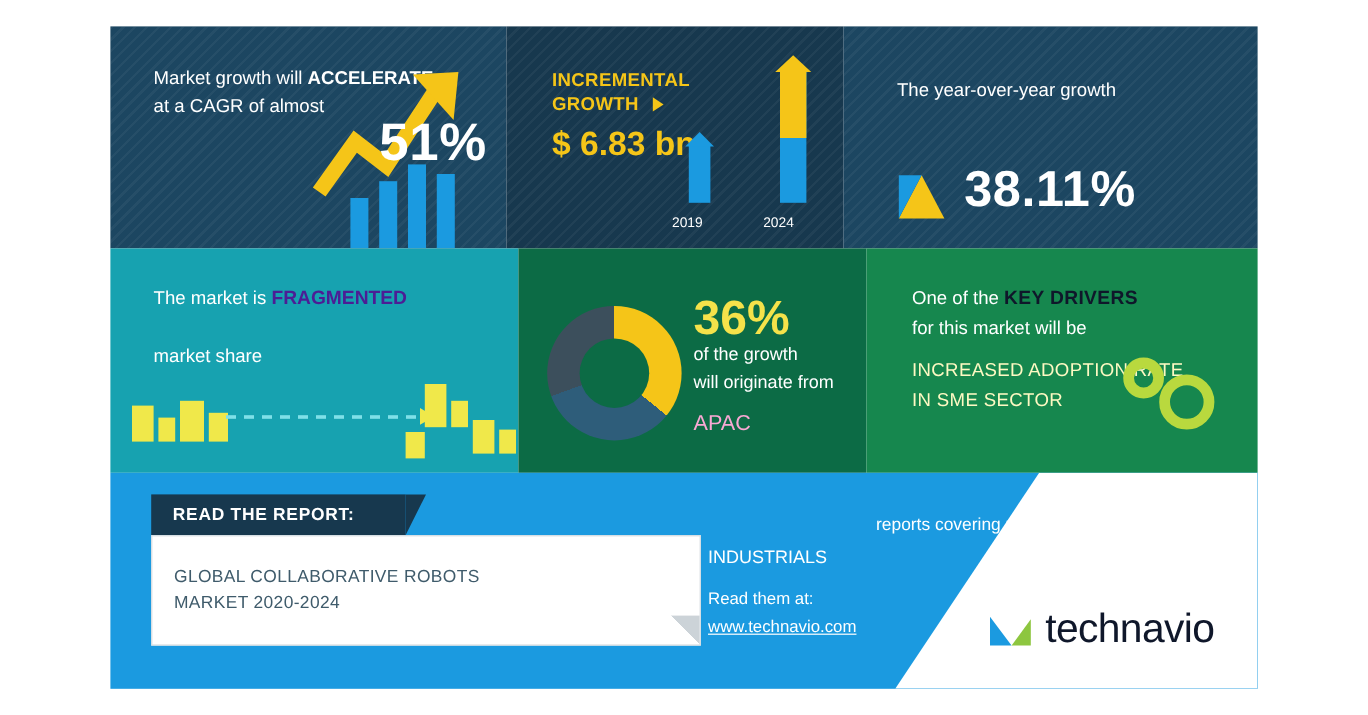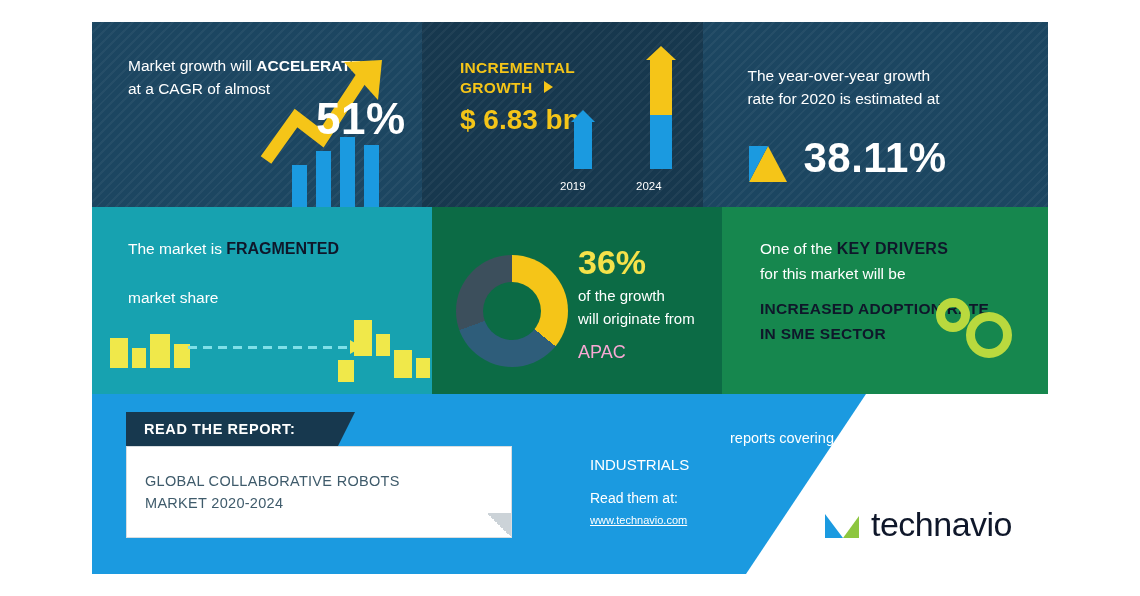--- a/index.html
+++ b/index.html
@@ -87,74 +87,74 @@
     font-size: 42px; font-weight: bold; letter-spacing:.5px;
   }
 
   
   .row2 { display:flex; height: 187px; }
   .cell-frag { width: 340px; background:#17a2b0; position:relative; overflow:hidden; }
   .cell-apac { width: 290px; background:#0c6b45; position:relative; overflow:hidden; }
   .cell-drivers { width: 326px; background:#16874e; position:relative; overflow:hidden; }
 
   .frag-text { position:absolute; left:36px; top:30px; width: 290px; color:#fff; font-size:15.5px; line-height:1.55; }
-  .frag-text .hl { color:#0f172a; font-weight:bold; font-size:16px; }
+  .frag-text .hl { color:#4c1d95; font-weight:bold; font-size:16px; }
   .city { position:absolute; left: 10px; bottom: 8px; width: 330px; height: 80px; }
   .bldg { position:absolute; bottom: 18px; background:#f0e84a; }
   .dash { position:absolute; left: 86px; bottom: 37px; width: 160px; height: 3px;
           background: repeating-linear-gradient(90deg,#7fe0e8 0 9px, transparent 9px 15px); }
   .dash-arrow { position:absolute; left: 248px; bottom: 32px;
      width:0;height:0;border-left:12px solid #f0e84a;border-top:7px solid transparent;border-bottom:7px solid transparent;}
 
   .donut { position:absolute; left: 24px; top: 48px; width: 112px; height: 112px; border-radius:50%;
     background: conic-gradient(#f5c518 0deg 129deg, #2e5d7a 129deg 250deg, #3c4f5c 250deg 360deg); }
   .donut:after { content:""; position:absolute; left:50%; top:50%; transform:translate(-50%,-50%);
     width: 58px; height:58px; border-radius:50%; background:#0c6b45; }
-  .apac-pct { position:absolute; left: 146px; top: 36px; color:#f5e24a; font-size: 34px; font-weight: bold; }
+  .apac-pct { position:absolute; left: 146px; top: 36px; color:#f5e24a; font-size: 40px; font-weight: bold; }
   .apac-text { position:absolute; left: 146px; top: 78px; width: 145px; color:#fff; font-size: 15px; line-height:1.5; }
   .apac-word { position:absolute; left: 146px; top: 135px; color:#f9a8d4; font-size: 18px; font-weight: normal; }
 
   .drv-text { position:absolute; left: 38px; top: 30px; width: 270px; color:#fff; font-size:15.5px; line-height:1.55; }
   .drv-text .hl { color:#0f172a; font-weight:bold; font-size:16px; letter-spacing:.3px; }
-  .drv-hl2 { position:absolute; left: 38px; top: 90px; width: 280px; color:#0f172a; font-size: 15.5px; font-weight:bold; line-height:1.6; letter-spacing:.3px;}
+  .drv-hl2 { position:absolute; left: 38px; top: 90px; width: 280px; color:#fef9c3; font-size: 15.5px; font-weight:normal; line-height:1.6; letter-spacing:.3px;}
   .gear { position:absolute; border-radius:50%; border: 9px solid #b9d93e; }
   .gear.g1 { right: 36px; bottom: 36px; width: 46px; height: 46px; }
   .gear.g2 { right: 78px; bottom: 62px; width: 34px; height: 34px; }
 
   
   .row3 { position:relative; height: 180px; background:#1b9ae0; overflow:hidden; }
   .row3 .whitewedge {
     position:absolute; right:0; bottom:0; width: 420px; height: 180px; background:#ffffff;
     clip-path: polygon(118px 180px, 420px 180px, 420px 0px, 238px 0px);
   }
   .read-tab {
     position:absolute; left: 34px; top: 18px; height: 34px; width: 212px;
     background:#17384e; color:#ffffff; font-size: 14.5px; font-weight: bold; letter-spacing:.6px;
     display:flex; align-items:center; padding-left: 18px;
   }
   .read-tab:after{
     content:""; position:absolute; right:-17px; top:0;
     width:0;height:0;border-left:17px solid #17384e;border-top:0 solid transparent;border-bottom:34px solid transparent;
   }
   .report-card {
-    position:absolute; left: 34px; top: 52px; width: 386px; height: 92px;
+    position:absolute; left: 34px; top: 52px; width: 458px; height: 92px;
     background:#ffffff; border:1px solid #d8dde0;
   }
   .report-card .corner {
     position:absolute; right:0; bottom:0; width:24px; height:24px;
     background: linear-gradient(225deg, #ccd3d8 50%, transparent 50%);
   }
   .report-title { position:absolute; left: 18px; top: 24px; width: 330px;
     color:#3f5b6b; font-size: 14.5px; line-height:1.5; letter-spacing:.3px; }
 
   .stat-17k { position:absolute; left: 498px; top: 24px; color:#ffffff; font-size: 28px; font-weight:bold; }
   .stat-sub { position:absolute; left: 638px; top: 36px; color:#ffffff; font-size: 14.5px; }
   .stat-ind { position:absolute; left: 498px; top: 62px; color:#ffffff; font-size: 15px; text-align: right; }
   .read-at { position:absolute; left: 498px; top: 96px; color:#ffffff; font-size: 14px; }
-  .site-link { position:absolute; left: 498px; top: 120px; color:#ffffff; font-size: 11px; text-decoration: underline; }
+  .site-link { position:absolute; left: 498px; top: 120px; color:#ffffff; font-size: 14px; text-decoration: underline; }
 
   .badge-circle {
     position:absolute; right: 74px; top: 22px; width: 56px; height: 56px; border-radius:50%;
     border: 2px solid #ffffff; display:flex; align-items:center; justify-content:center;
   }
   .logo { position:absolute; right: 36px; bottom: 30px; display:flex; align-items:center; }
   .logo-mark { width: 40px; height: 30px; margin-right: 8px; position:relative; }
   .logo-text { font-size: 34px; color:#0f172a; letter-spacing:-0.5px; }
 </style>
 </head>
@@ -200,21 +200,20 @@
         <div class="top"></div>
       </div>
       <div class="inc-yr y1">2019</div>
       <div class="inc-yr y2">2024</div>
     </div>
 
     <div class="cell-yoy">
       <div class="hatch"></div>
       <div class="yoy-text txt-light">
         <span>The year-over-year growth</span><br>
-        <span>rate for 2020 is estimated at</span>
       </div>
       <div class="yoy-tri"></div>
       <div class="yoy-value">38.11%</div>
     </div>
   </div>
 
   <div class="row2">
 
     <div class="cell-frag">
       <div class="frag-text">

